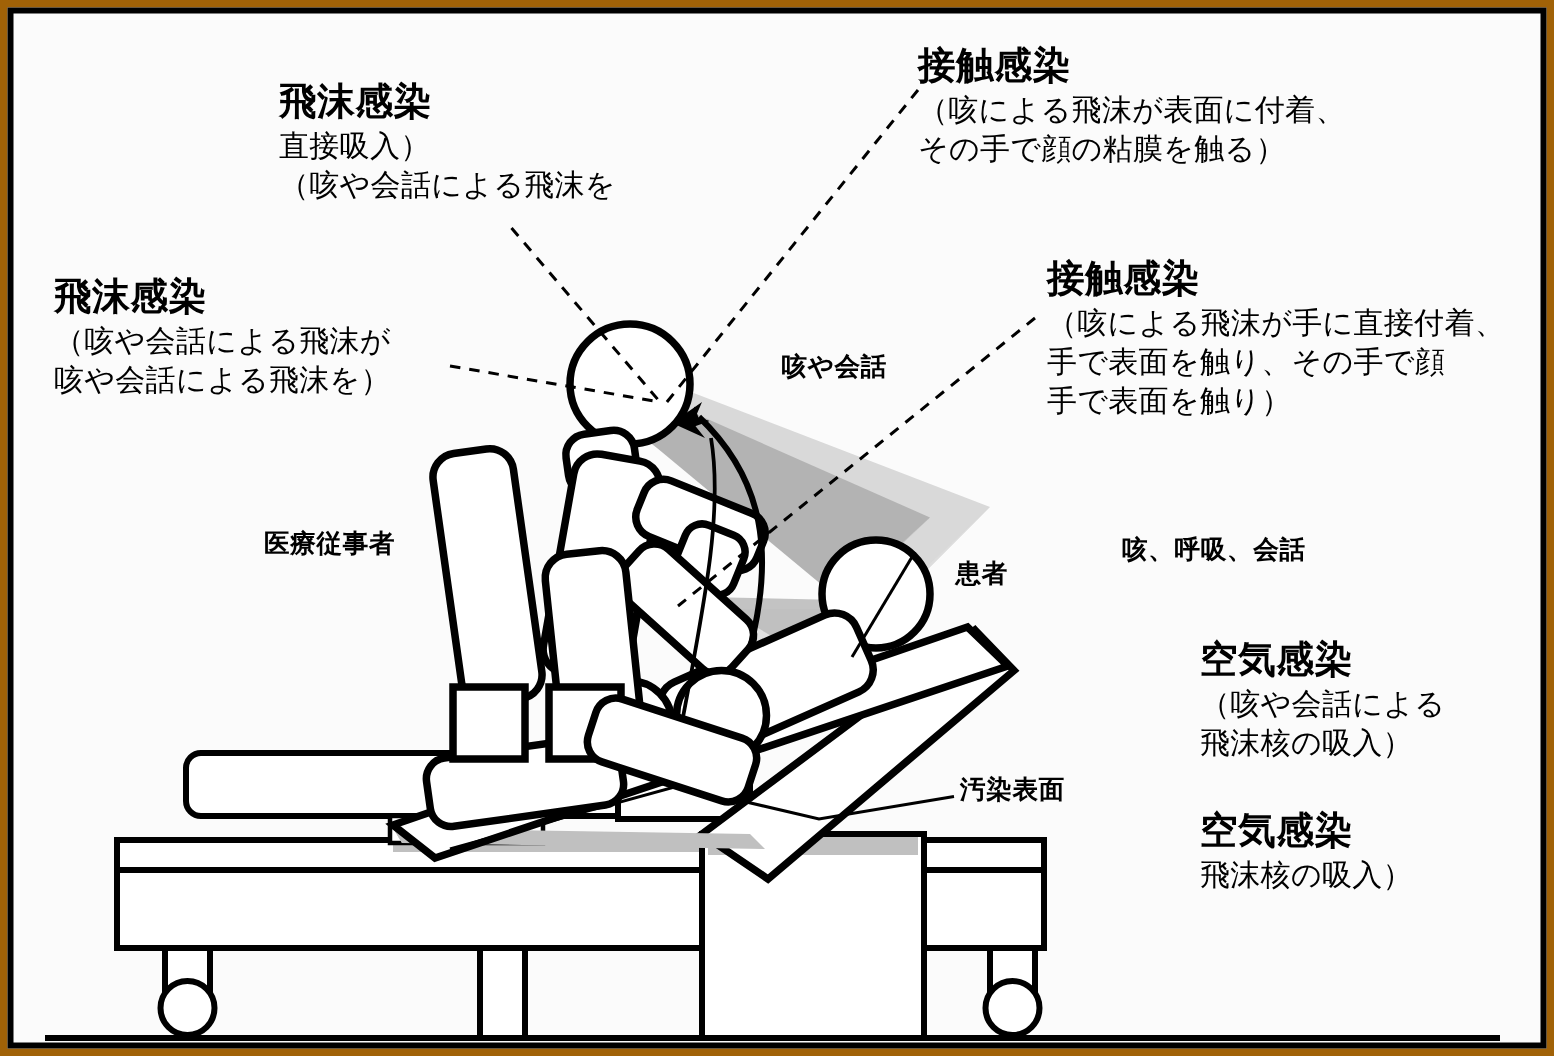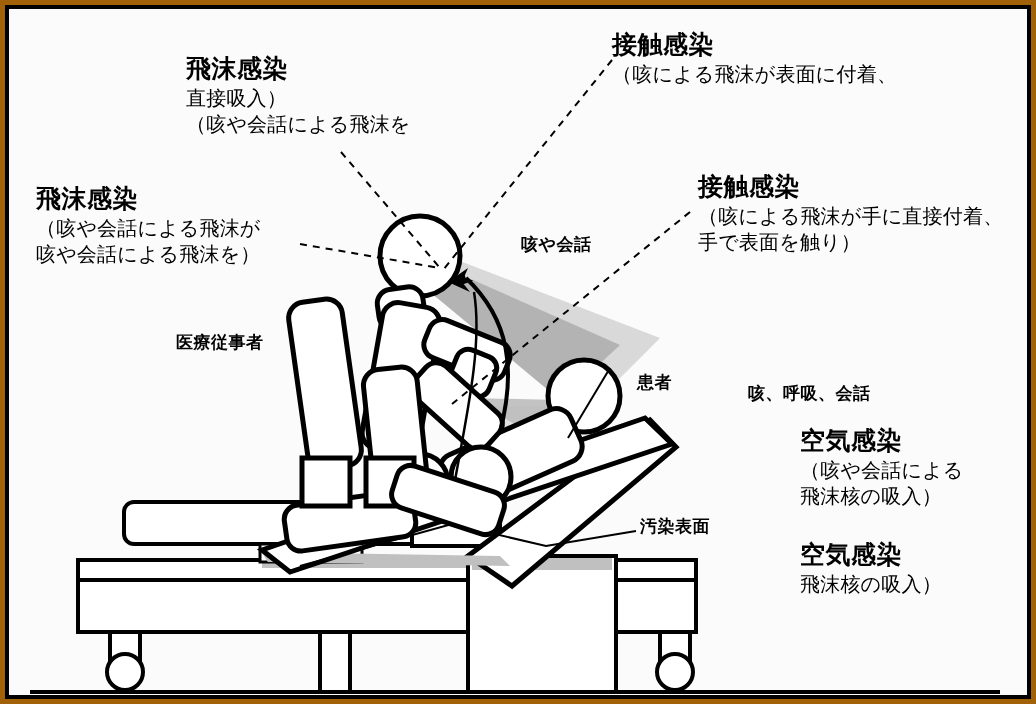--- a/index.html
+++ b/index.html
@@ -178,41 +178,43 @@
 
   <div class="label-block" style="left:186px; top:52px;">
     <div class="lbl-head">飛沫感染</div>
     <div class="lbl-body">直接吸入）</div>
     <div class="lbl-body">（咳や会話による飛沫を</div>
   </div>
 
   <div class="label-block" style="left:612px; top:28px;">
     <div class="lbl-head">接触感染</div>
     <div class="lbl-body">（咳による飛沫が表面に付着、</div>
+    <div class="lbl-body">その手で顔の粘膜を触る）</div>
   </div>
 
   <div class="label-block" style="left:36px; top:182px;">
     <div class="lbl-head">飛沫感染</div>
     <div class="lbl-body">（咳や会話による飛沫が</div>
     <div class="lbl-body">咳や会話による飛沫を）</div>
   </div>
 
   <div class="label-block" style="left:698px; top:170px;">
     <div class="lbl-head">接触感染</div>
     <div class="lbl-body">（咳による飛沫が手に直接付着、</div>
+    <div class="lbl-body">手で表面を触り、その手で顔</div>
     <div class="lbl-body">手で表面を触り）</div>
   </div>
 
-  <div class="label-block lbl-plain" style="left:176px; top:332px;">医療従事者</div>
+  <div class="label-block lbl-plain" style="left:176px; top:352px;">医療従事者</div>
 
   <div class="label-block lbl-plain" style="left:521px; top:234px;">咳や会話</div>
 
   <div class="label-block lbl-plain" style="left:637px; top:372px;">患者</div>
 
-  <div class="label-block lbl-plain" style="left:748px; top:356px;margin-top:27px;">咳、呼吸、会話</div>
+  <div class="label-block lbl-plain" style="left:748px; top:356px;">咳、呼吸、会話</div>
 
   <div class="label-block" style="left:800px; top:424px;">
     <div class="lbl-head">空気感染</div>
     <div class="lbl-body">（咳や会話による</div>
     <div class="lbl-body">飛沫核の吸入）</div>
   </div>
 
   <div class="label-block lbl-plain" style="left:640px; top:516px;">汚染表面</div>
 
   <div class="label-block" style="left:800px; top:538px;">

